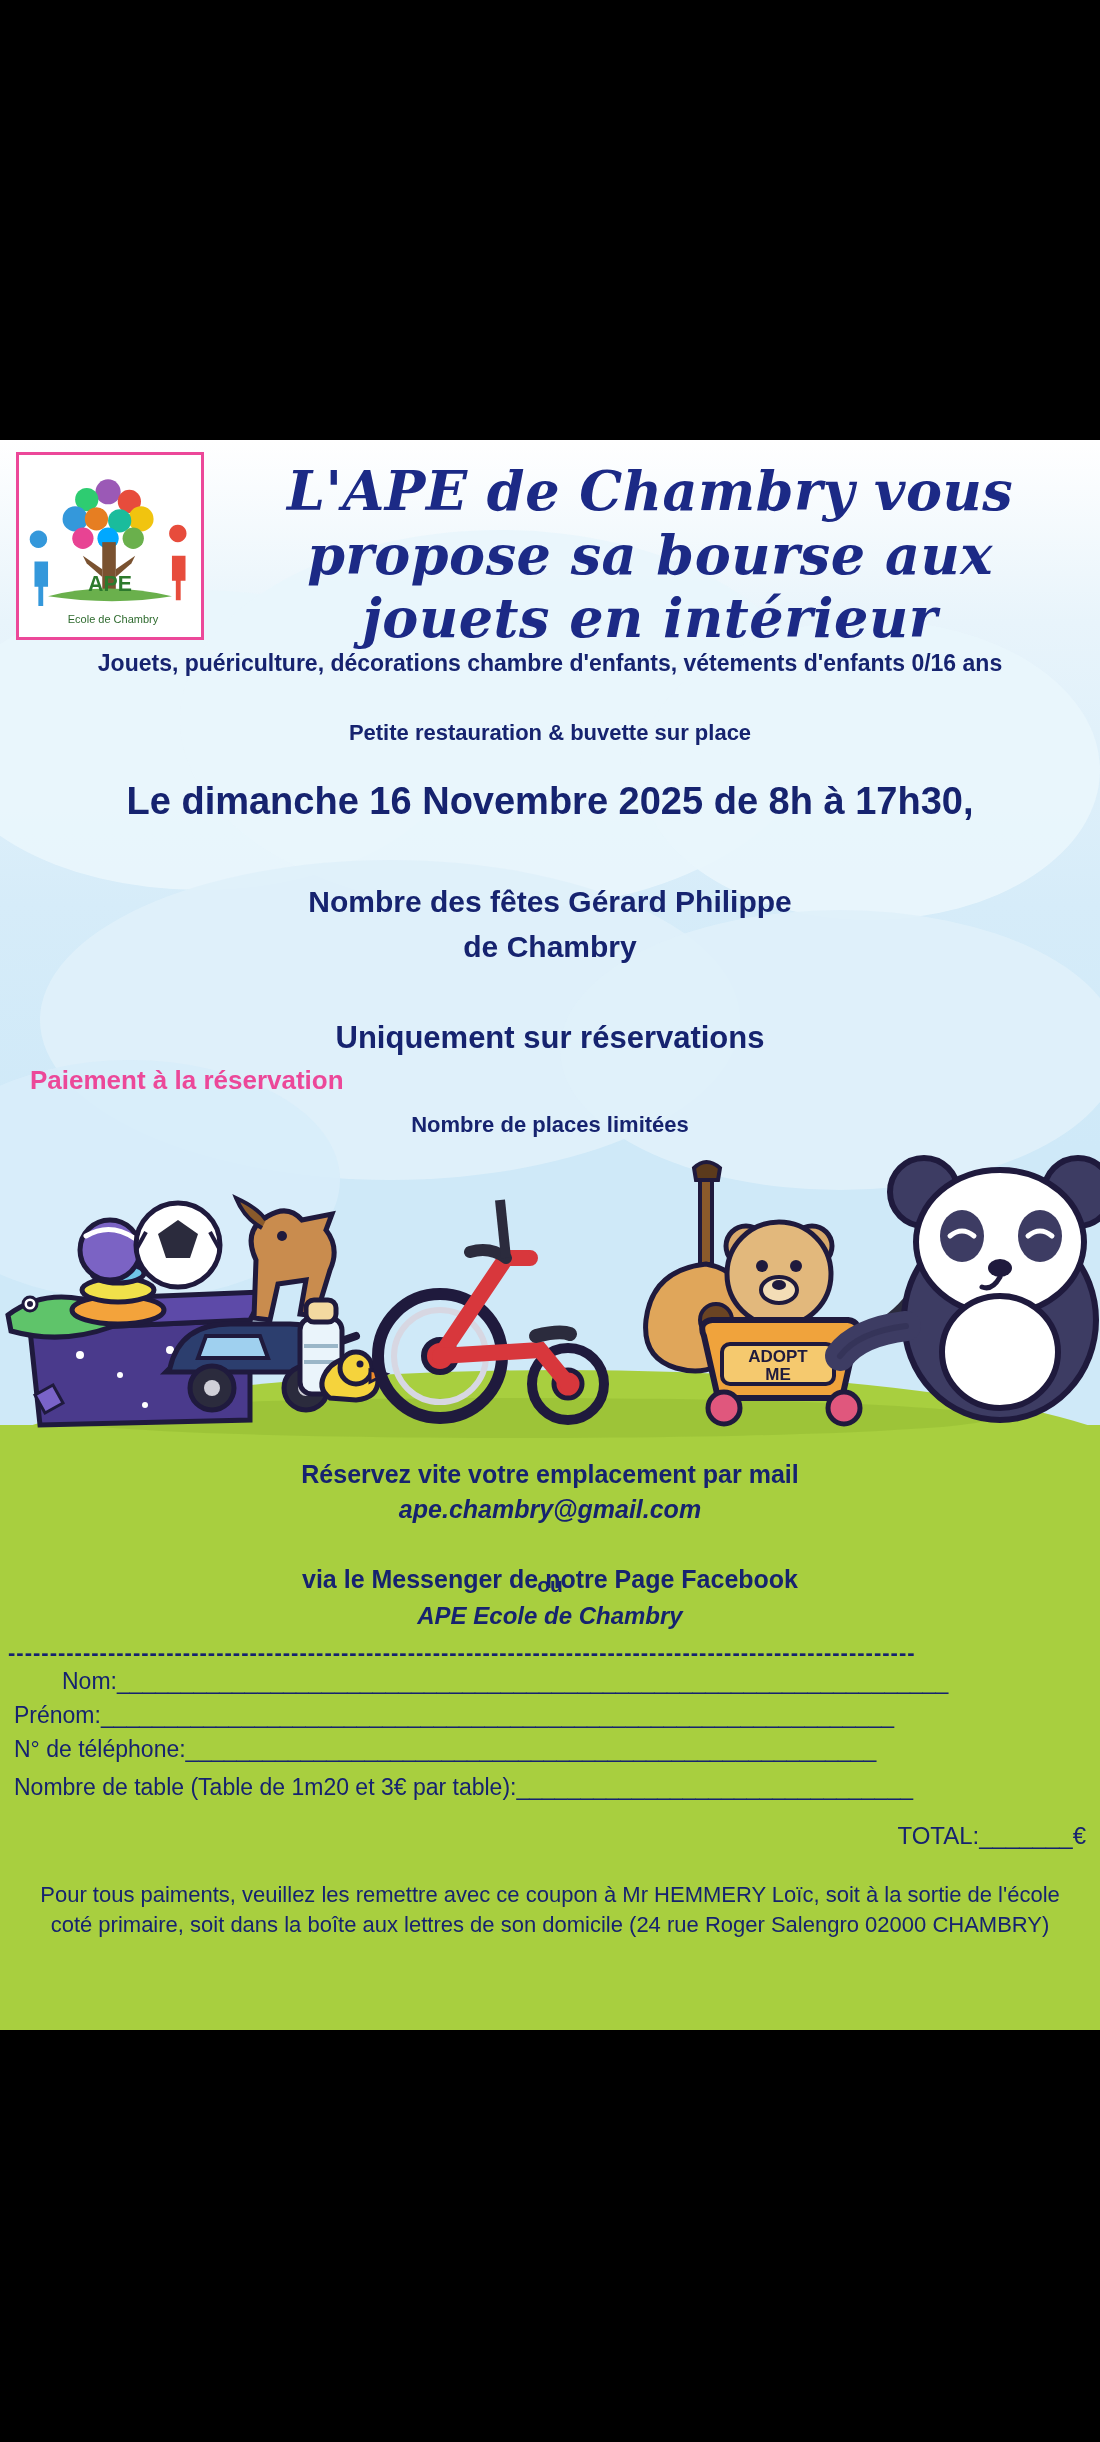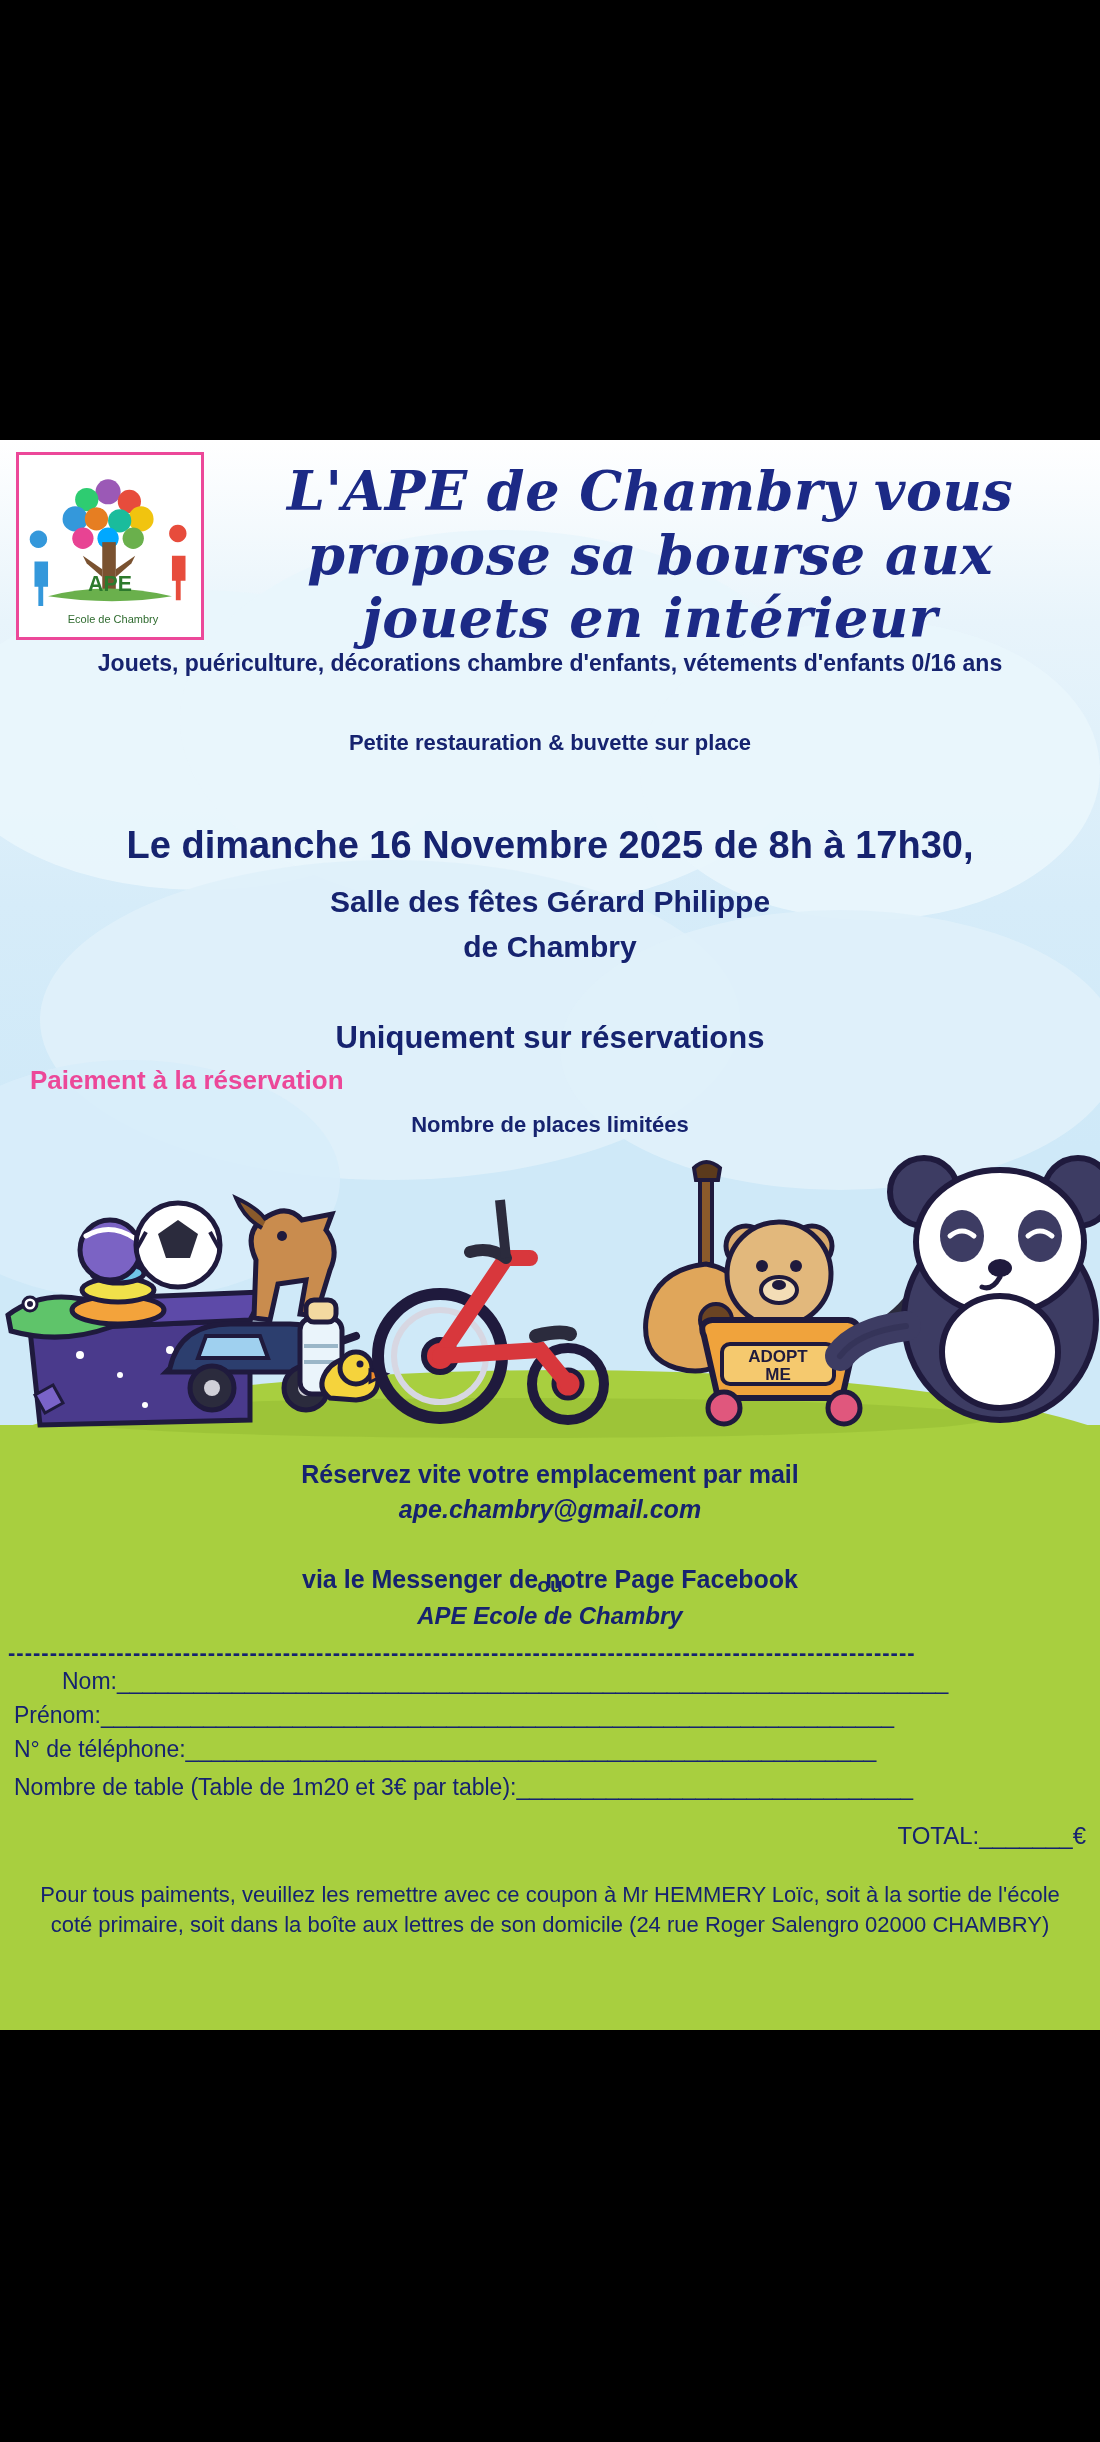--- a/index.html
+++ b/index.html
@@ -108,31 +108,29 @@
     color: #16236f;
   }
   .sub2 {
     position: absolute;
     left: 30px; top: 280px;
     width: 1040px;
     text-align: center;
     font-size: 22px;
     font-weight: bold;
     color: #16236f;
-    margin-top: 10px;
   }
   .date-line {
     position: absolute;
     left: 10px; top: 340px;
     width: 1080px;
     text-align: center;
     font-size: 38px;
     font-weight: bold;
     color: #16236f;
-    margin-top: 44px;
   }
   .arrival {
     position: absolute;
     left: 30px; top: 400px;
     width: 1040px;
     text-align: center;
     font-size: 26px;
     font-weight: bold;
     color: #16236f;
   }
@@ -327,21 +325,21 @@
         <path d="M30 146 q60 -16 128 0 q-60 10 -128 0 Z" fill="#6ab04c"></path>
         <text x="94" y="140" text-anchor="middle" font-family="Liberation Sans, sans-serif" font-size="22" font-weight="bold" fill="#2d7a2d">APE</text>
       </svg>
       <div class="logo-caption">Ecole de Chambry</div>
     </div>
 
     <div class="headline">L'APE de Chambry vous propose sa bourse aux jouets en intérieur</div>
     <div class="sub1">Jouets, puériculture, décorations chambre d'enfants, vétements d'enfants 0/16 ans</div>
     <div class="sub2">Petite restauration &amp; buvette sur place</div>
     <div class="date-line">Le dimanche 16 Novembre 2025 de 8h à 17h30,</div>
-    <div class="venue1">Salle des fêtes Gérard Philippe</div>
+    <div class="venue1">Nombre des fêtes Gérard Philippe</div>
     <div class="venue2">de Chambry</div>
     <div class="resa1">Uniquement sur réservations</div>
     <div class="resa2">Paiement à la réservation</div>
     <div class="resa3">Nombre de places limitées</div>
 
     <div class="illustration">
       <svg viewBox="0 0 1100 300" width="1100" height="300">
 
         <ellipse cx="520" cy="278" rx="470" ry="20" fill="#93bb33" opacity="0.55"></ellipse>
 

